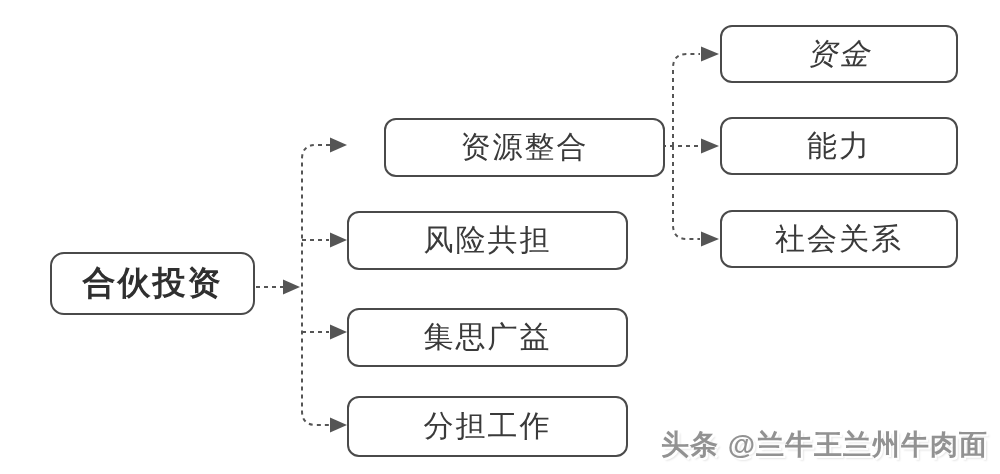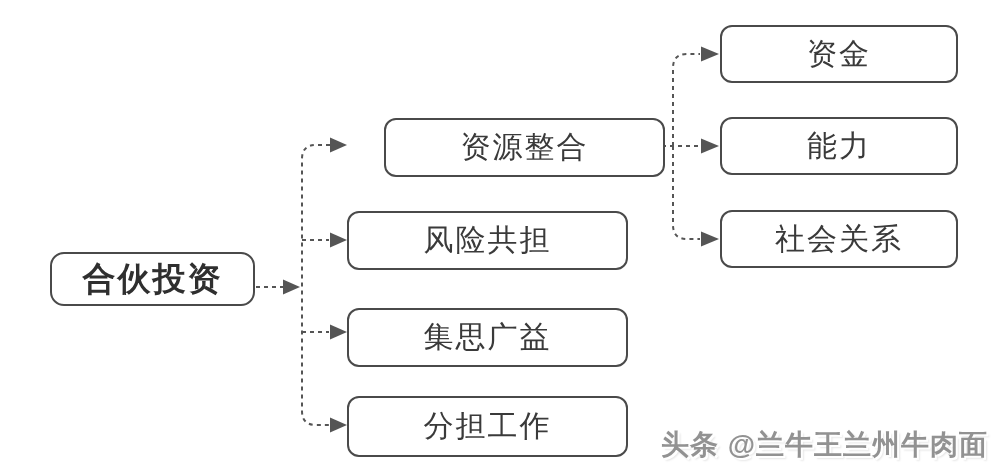--- a/index.html
+++ b/index.html
@@ -84,38 +84,38 @@
     <polygon points="330,417.5 330,432.5 347,425"></polygon>
 
     <path d="M 630 146 H 700"></path>
     <path d="M 673 146 V 68 Q 673 54 687 54 H 700"></path>
     <path d="M 673 146 V 225 Q 673 239 687 239 H 700"></path>
     <polygon points="701,46.5 701,61.5 719,54"></polygon>
     <polygon points="701,138.5 701,153.5 719,146"></polygon>
     <polygon points="701,231.5 701,246.5 719,239"></polygon>
   </svg>
 
-  <div class="node root" style="left:50px; top:252px; width:205px; height:54px;">
+  <div class="node root" style="left:50px; top:252px; width:205px; height:63px;">
     <span>合伙投资</span>
   </div>
 
   <div class="node" style="left:347px; top:118px; width:281px; height:59px;margin-left:37px;">
     <span>资源整合</span>
   </div>
   <div class="node" style="left:347px; top:211px; width:281px; height:59px;text-align:right;">
     <span>风险共担</span>
   </div>
   <div class="node" style="left:347px; top:308px; width:281px; height:59px;">
     <span>集思广益</span>
   </div>
   <div class="node" style="left:347px; top:396px; width:281px; height:61px;justify-content:center;">
     <span>分担工作</span>
   </div>
 
-  <div class="node" style="left:720px; top:25px; width:238px; height:58px;">
+  <div class="node" style="left:720px; top:25px; width:238px; height:58px;font-style:italic;">
     <span>资金</span>
   </div>
   <div class="node" style="left:720px; top:117px; width:238px; height:58px;">
     <span>能力</span>
   </div>
   <div class="node" style="left:720px; top:210px; width:238px; height:58px;">
     <span>社会关系</span>
   </div>
 
   <div class="watermark">头条 @兰牛王兰州牛肉面</div>

